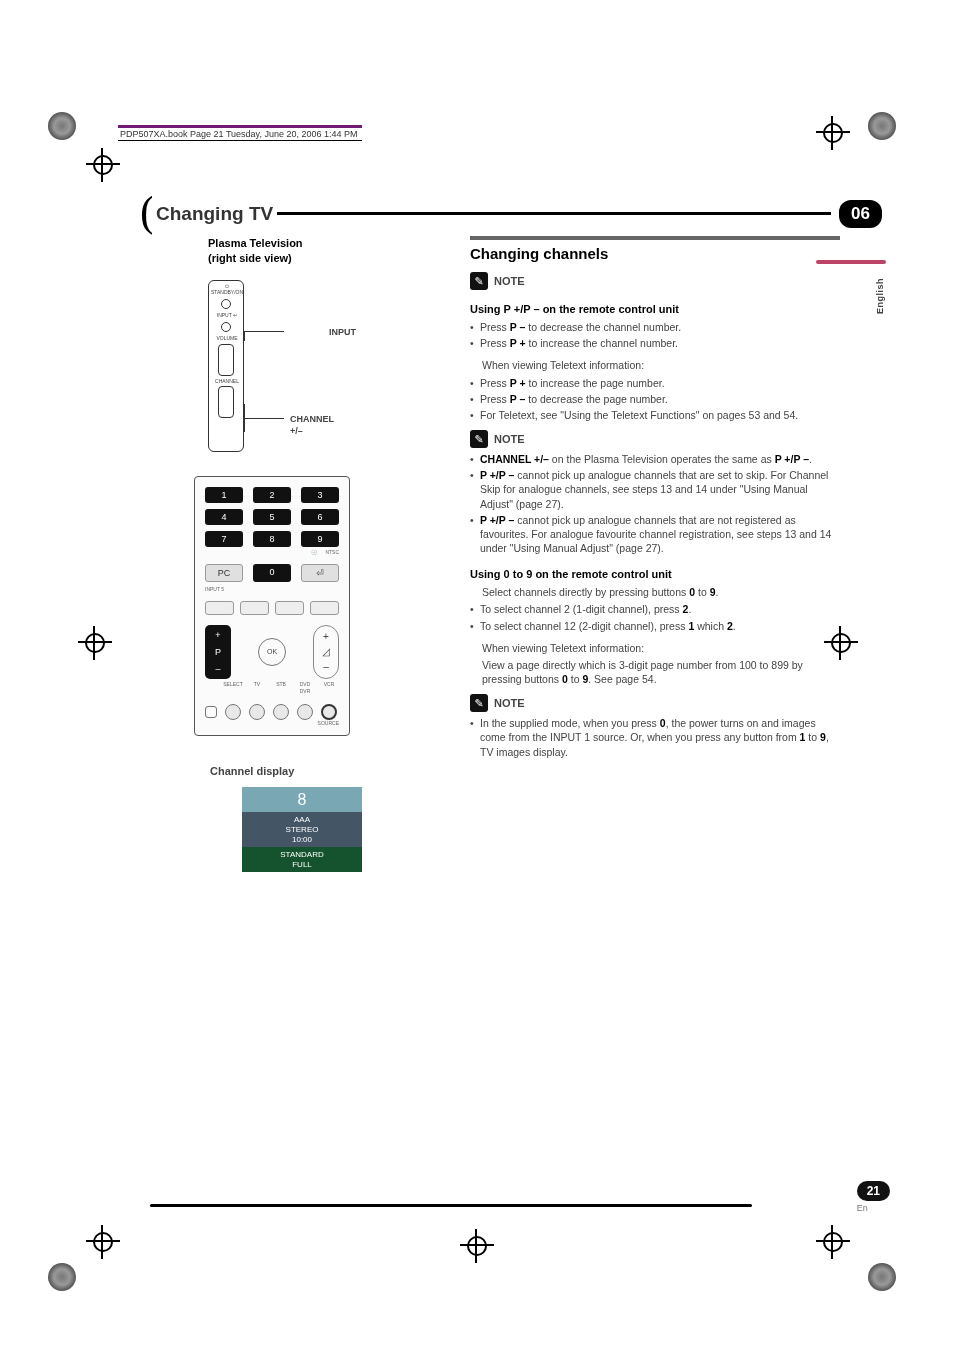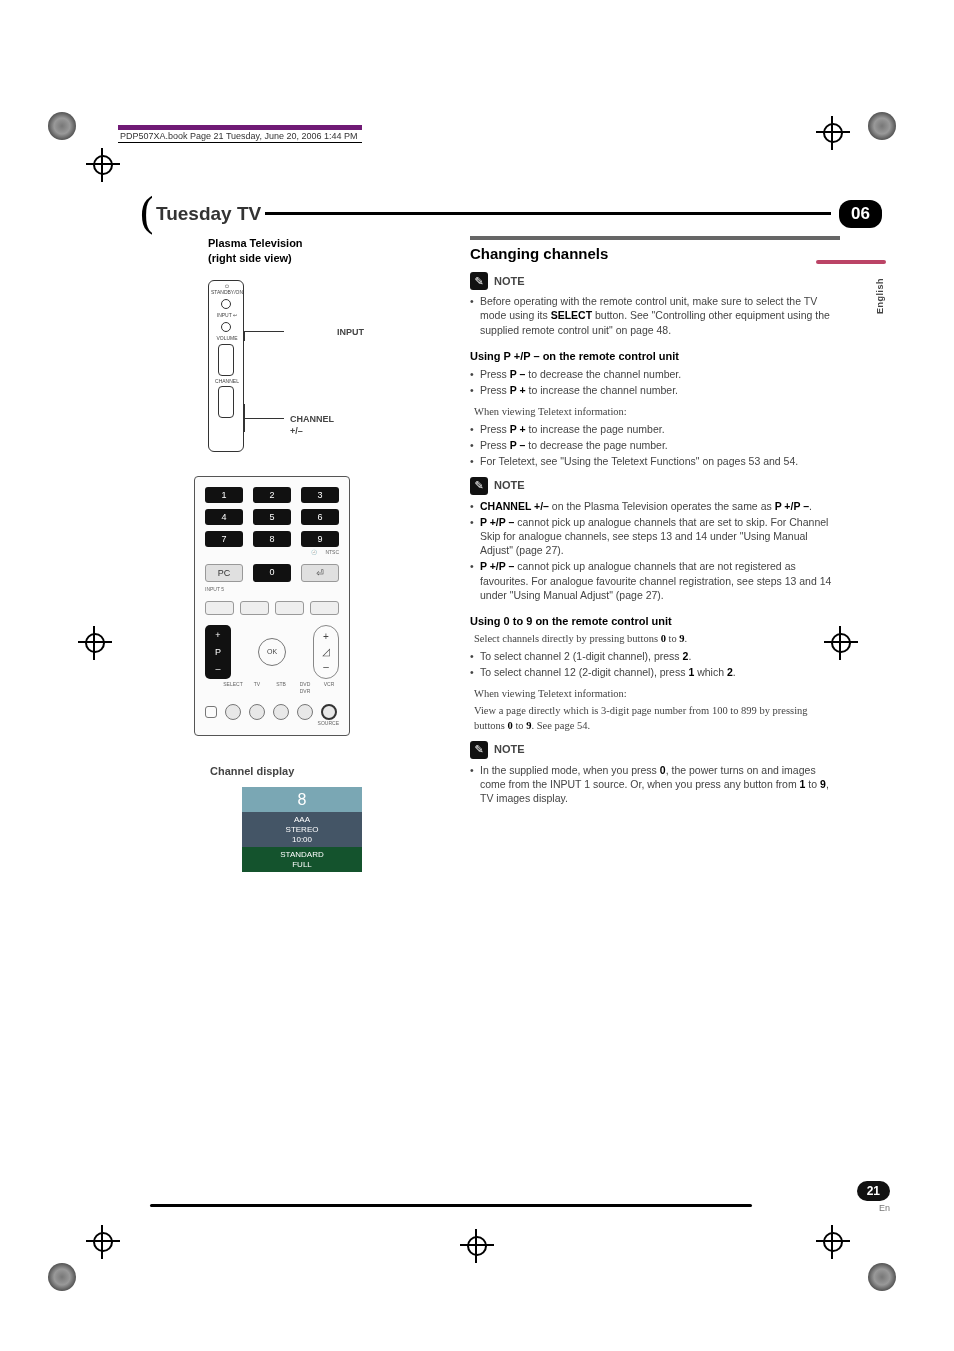--- a/index.html
+++ b/index.html
@@ -33,21 +33,21 @@
   .crosshair.tl2 { top:148px; left:86px; }
   .crosshair.tr2 { top:116px; right:104px; }
   .crosshair.bl2 { bottom:92px; left:86px; }
   .crosshair.br2 { bottom:92px; right:104px; }
   .crosshair.mr  { top:626px; right:96px; }
   .crosshair.ml  { top:626px; left:78px; }
   .crosshair.bm  { bottom:88px; left:460px; }
 
   .header-strip {
     position:absolute; top:125px; left:118px; font-size:9px; color:#333;
-    border-top:5px solid #701a75; padding-top:1px;
+    border-top:3px solid #701a75; padding-top:1px;
   }
   .header-strip .line { border-bottom:1px solid #000; padding:0 4px 1px 2px;}
 
   .tabbar {
     position:absolute; top:188px; left:140px; right:72px;
     display:flex; align-items:center;
   }
   .tabbar .paren { font-size:44px; font-family: Georgia, serif; color:#000; position:relative; top:-2px; font-weight:300; width:12px; overflow:hidden;}
   .tabbar .title { font-size:19px; font-weight:bold; padding-left:4px; }
   .tabbar .rule  { flex:1; height:3px; background:#000; margin:0 8px 0 4px; }
@@ -106,25 +106,25 @@
   .col.right .accent { height:4px; width:70px; background:#b46; position:absolute; right:-46px; top:24px; border-radius:2px;}
   .langtab { position:absolute; right:-46px; top:42px; font-size:9px; font-weight:bold; writing-mode:vertical-rl; transform:rotate(180deg); letter-spacing:0.5px;}
 
   .notebox { display:flex; align-items:center; gap:6px; margin:8px 0 4px;}
   .notebox .ic { width:18px; height:18px; background:#111; color:#fff; border-radius:3px; display:flex; align-items:center; justify-content:center; font-size:11px;}
   .notebox .txt { font-weight:bold; font-size:11px;text-align:center;}
   ul.b { list-style:none; padding:0; margin:0;}
   ul.b > li { padding-left:10px; position:relative; margin:2px 0;}
   ul.b > li:before { content:"•"; position:absolute; left:0; }
   .right h3 { font-size:11px; font-weight:bold; color:#000; margin:12px 0 3px;}
-  .right p { margin:3px 4px;font-family:Liberation Serif, serif;}
+  .right p { margin:3px 12px;}
   b { color:#000; }
 
   .pagenum {
-    position:absolute; right:64px; bottom:138px; text-align:right;
+    position:absolute; right:64px; bottom:138px; text-align:left;
   }
   .pagenum .pn { background:#111; color:#fff; font-weight:bold; font-size:12px; padding:3px 10px; border-radius:10px; display:inline-block;}
   .pagenum .en { font-size:9px; color:#777; margin-top:2px;}
   .longbar { position:absolute; left:150px; bottom:144px; height:3px; width:602px; background:#000; border-radius:2px;}
 </style>
 </head>
 <body>
 
 <div class="printmark tl"></div>
 <div class="printmark tr"></div>
@@ -151,21 +151,21 @@
 <div class="crosshair bm">
     <span class="ring"></span>
   </div>
 
 <div class="header-strip">
   <div class="line">PDP507XA.book  Page 21  Tuesday, June 20, 2006  1:44 PM</div>
 </div>
 
 <div class="tabbar">
   <span class="paren">(</span>
-  <span class="title">Tuesday TV</span>
+  <span class="title">Changing TV</span>
   <div class="rule"></div>
   <span class="badge">06</span>
 </div>
 
 <div class="page">
 
   <div class="col left">
     <h4>
       <span>Plasma Television</span><br>
       <span>(right side view)</span>
@@ -177,21 +177,21 @@
         <div class="dot"></div>
         <div class="tiny">INPUT ↩︎</div>
         <div class="dot"></div>
         <div class="tiny">VOLUME</div>
         <div class="vol"></div>
         <div class="tiny">CHANNEL</div>
         <div class="vol"></div>
       </div>
       <div class="leader" style="top:51px; left:36px; width:40px;"></div>
       <div class="leader" style="top:51px; left:36px; width:1px; height:10px;"></div>
-      <span class="lbl" style="top:46px; left:96px;padding-left:33px;">INPUT</span>
+      <span class="lbl" style="top:46px; left:88px;padding-left:33px;">INPUT</span>
       <div class="leader" style="top:138px; left:36px; width:40px;"></div>
       <div class="leader" style="top:124px; left:36px; width:1px; height:28px;"></div>
       <span class="lbl" style="top:133px; left:82px;">CHANNEL +/–</span>
     </div>
 
     <div class="remote-wrap">
      <div class="remote">
       <div class="keygrid">
         <div class="key">1</div>
         <div class="key">2</div>
@@ -272,25 +272,20 @@
   <div class="col right" style="position:relative;">
     <div class="accent"></div>
     <div class="langtab">English</div>
 
     <h2>Changing channels</h2>
 
     <div class="notebox">
       <div class="ic">✎</div>
       <div class="txt">NOTE</div>
     </div>
-    <ul class="b">
-      <li>
-        <span>Before operating with the remote control unit, make sure to select the TV mode using its </span><b>SELECT</b><span> button. See "Controlling other equipment using the supplied remote control unit" on page 48.</span>
-      </li>
-    </ul>
 
     <h3>Using P +/P – on the remote control unit</h3>
     <ul class="b">
       <li><span>Press </span><b>P –</b><span> to decrease the channel number.</span></li>
       <li><span>Press </span><b>P +</b><span> to increase the channel number.</span></li>
     </ul>
     <p style="margin-top:8px;">When viewing Teletext information:</p>
     <ul class="b">
       <li><span>Press </span><b>P +</b><span> to increase the page number.</span></li>
       <li><span>Press </span><b>P –</b><span> to decrease the page number.</span></li>

